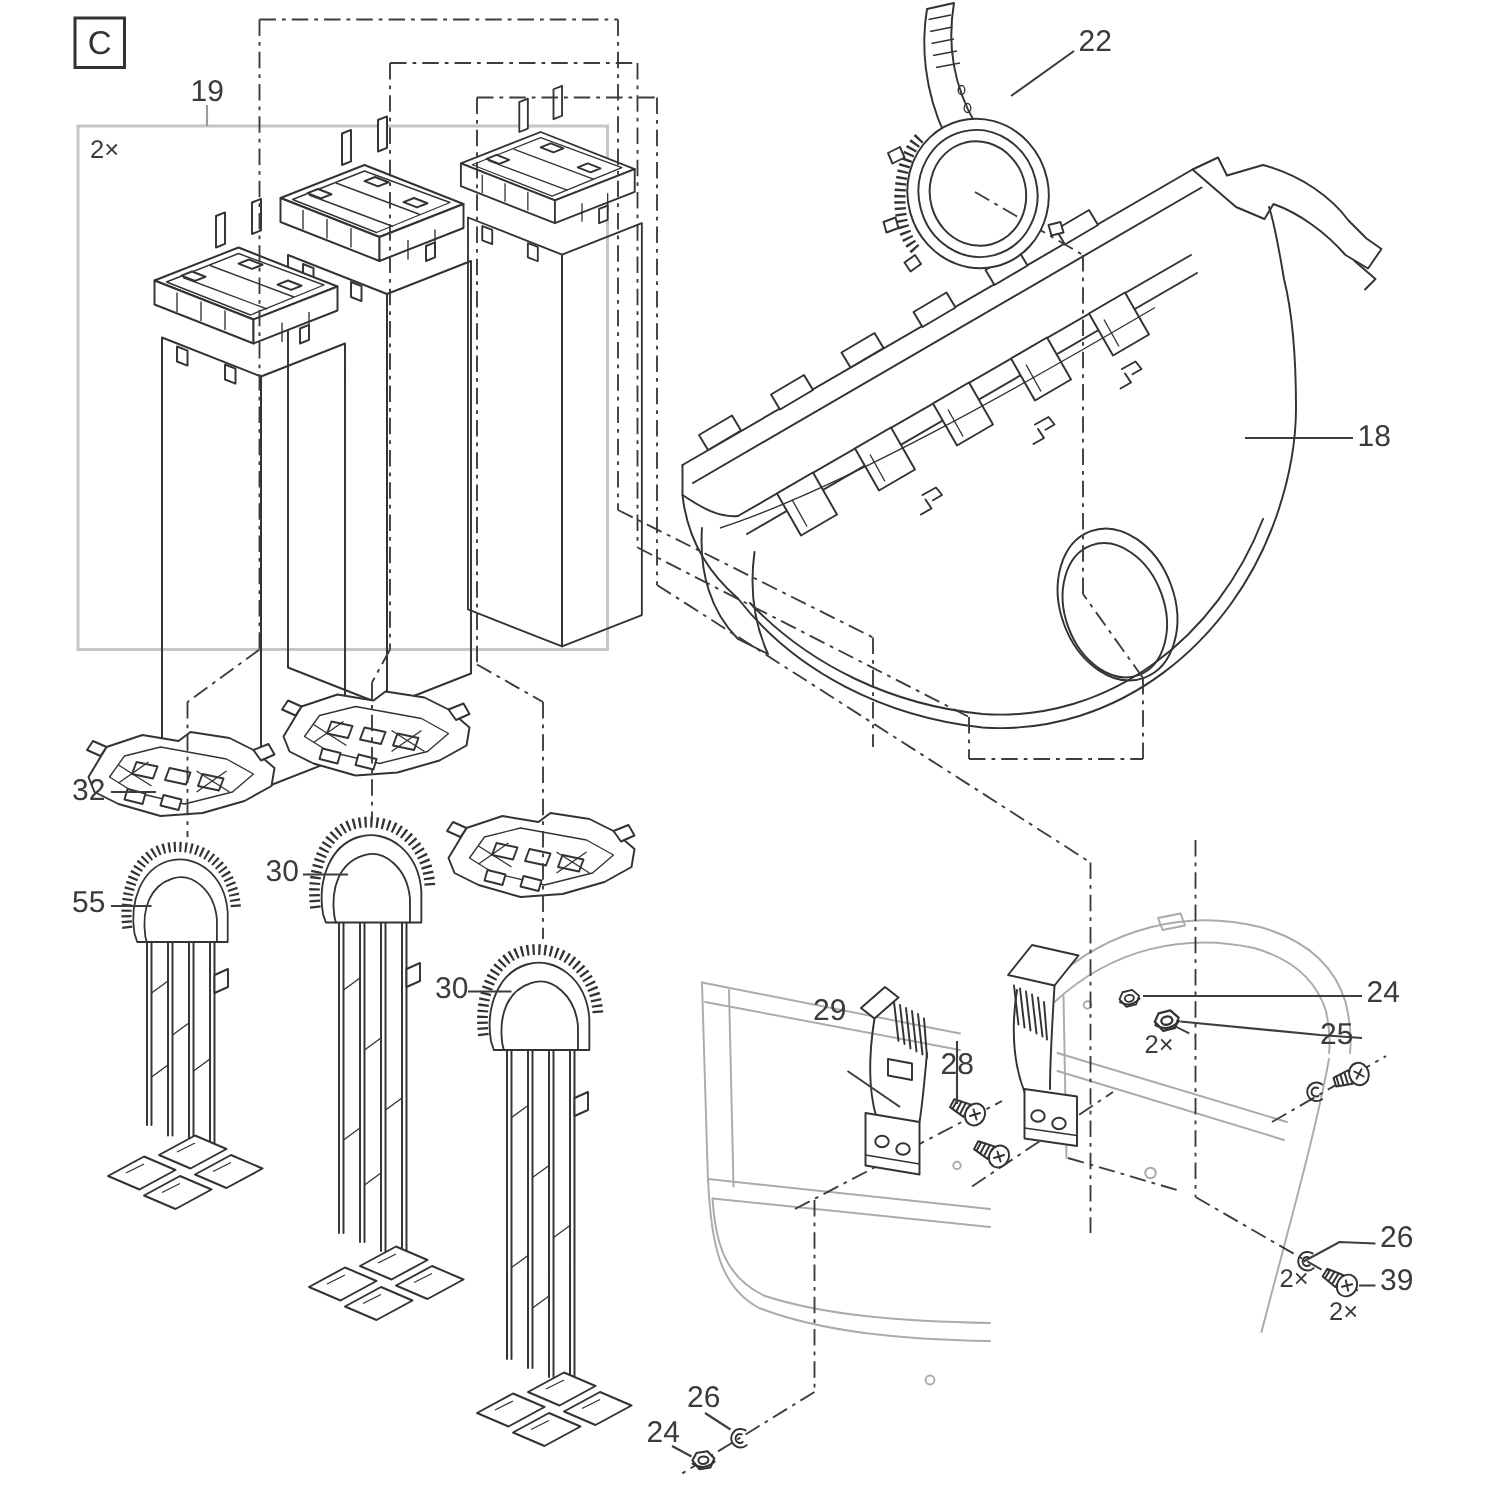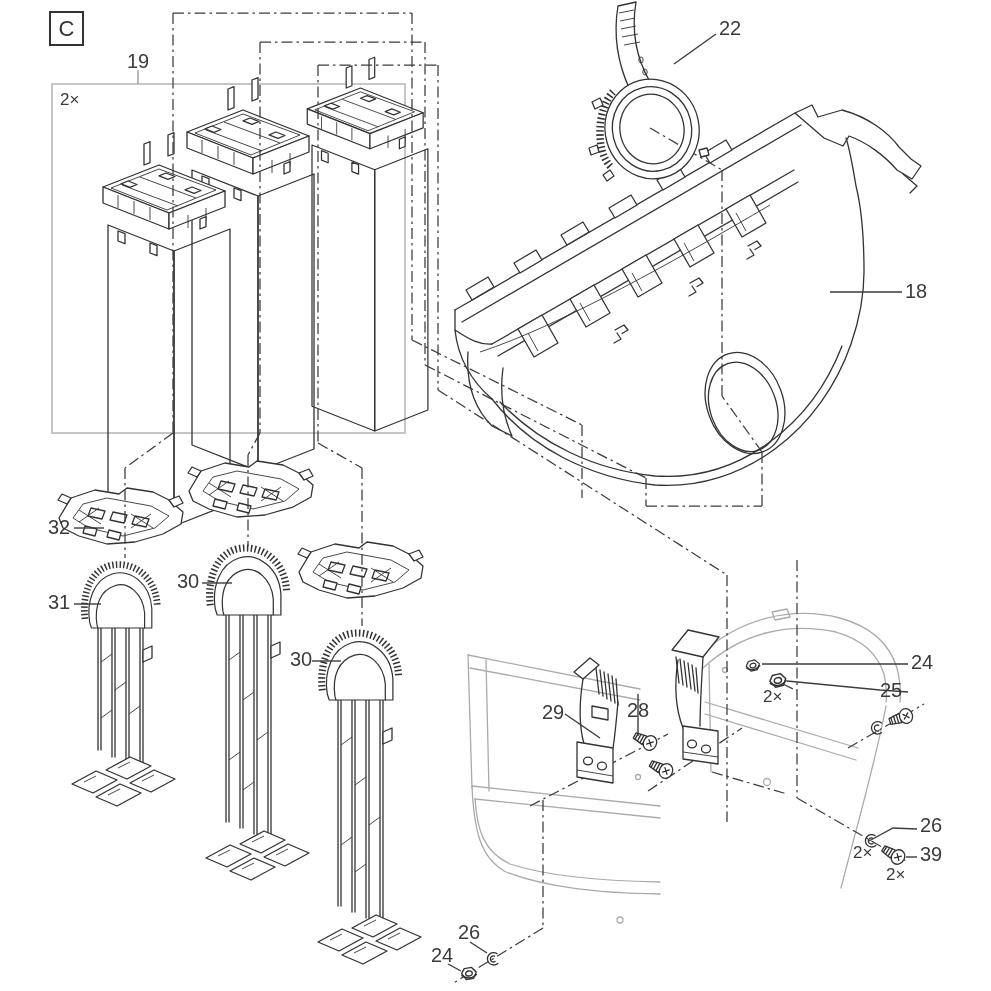--- a/index.html
+++ b/index.html
@@ -293,24 +293,24 @@
 
 <div class="cbox">
   <span>C</span>
 </div>
 
 <span class="lbl" style="left:127px;top:51px">19</span>
 <span class="qty" style="left:60px;top:91px">2×</span>
 <span class="lbl" style="left:719px;top:18px">22</span>
 <span class="lbl" style="left:905px;top:281px">18</span>
 <span class="lbl" style="left:48px;top:517px">32</span>
-<span class="lbl" style="left:48px;top:592px">31</span>
+<span class="lbl" style="left:48px;top:592px">55</span>
 <span class="lbl" style="left:177px;top:571px">30</span>
 <span class="lbl" style="left:290px;top:649px">30</span>
-<span class="lbl" style="left:542px;top:702px">29</span>
+<span class="lbl" style="left:542px;top:664px">29</span>
 <span class="lbl" style="left:627px;top:700px">28</span>
 <span class="lbl" style="left:911px;top:652px">24</span>
 <span class="lbl" style="left:880px;top:680px">25</span>
 <span class="qty" style="left:763px;top:688px">2×</span>
 <span class="lbl" style="left:920px;top:815px">26</span>
 <span class="qty" style="left:853px;top:844px">2×</span>
 <span class="lbl" style="left:920px;top:844px">39</span>
 <span class="qty" style="left:886px;top:866px">2×</span>
 <span class="lbl" style="left:458px;top:922px">26</span>
 <span class="lbl" style="left:431px;top:945px">24</span>

